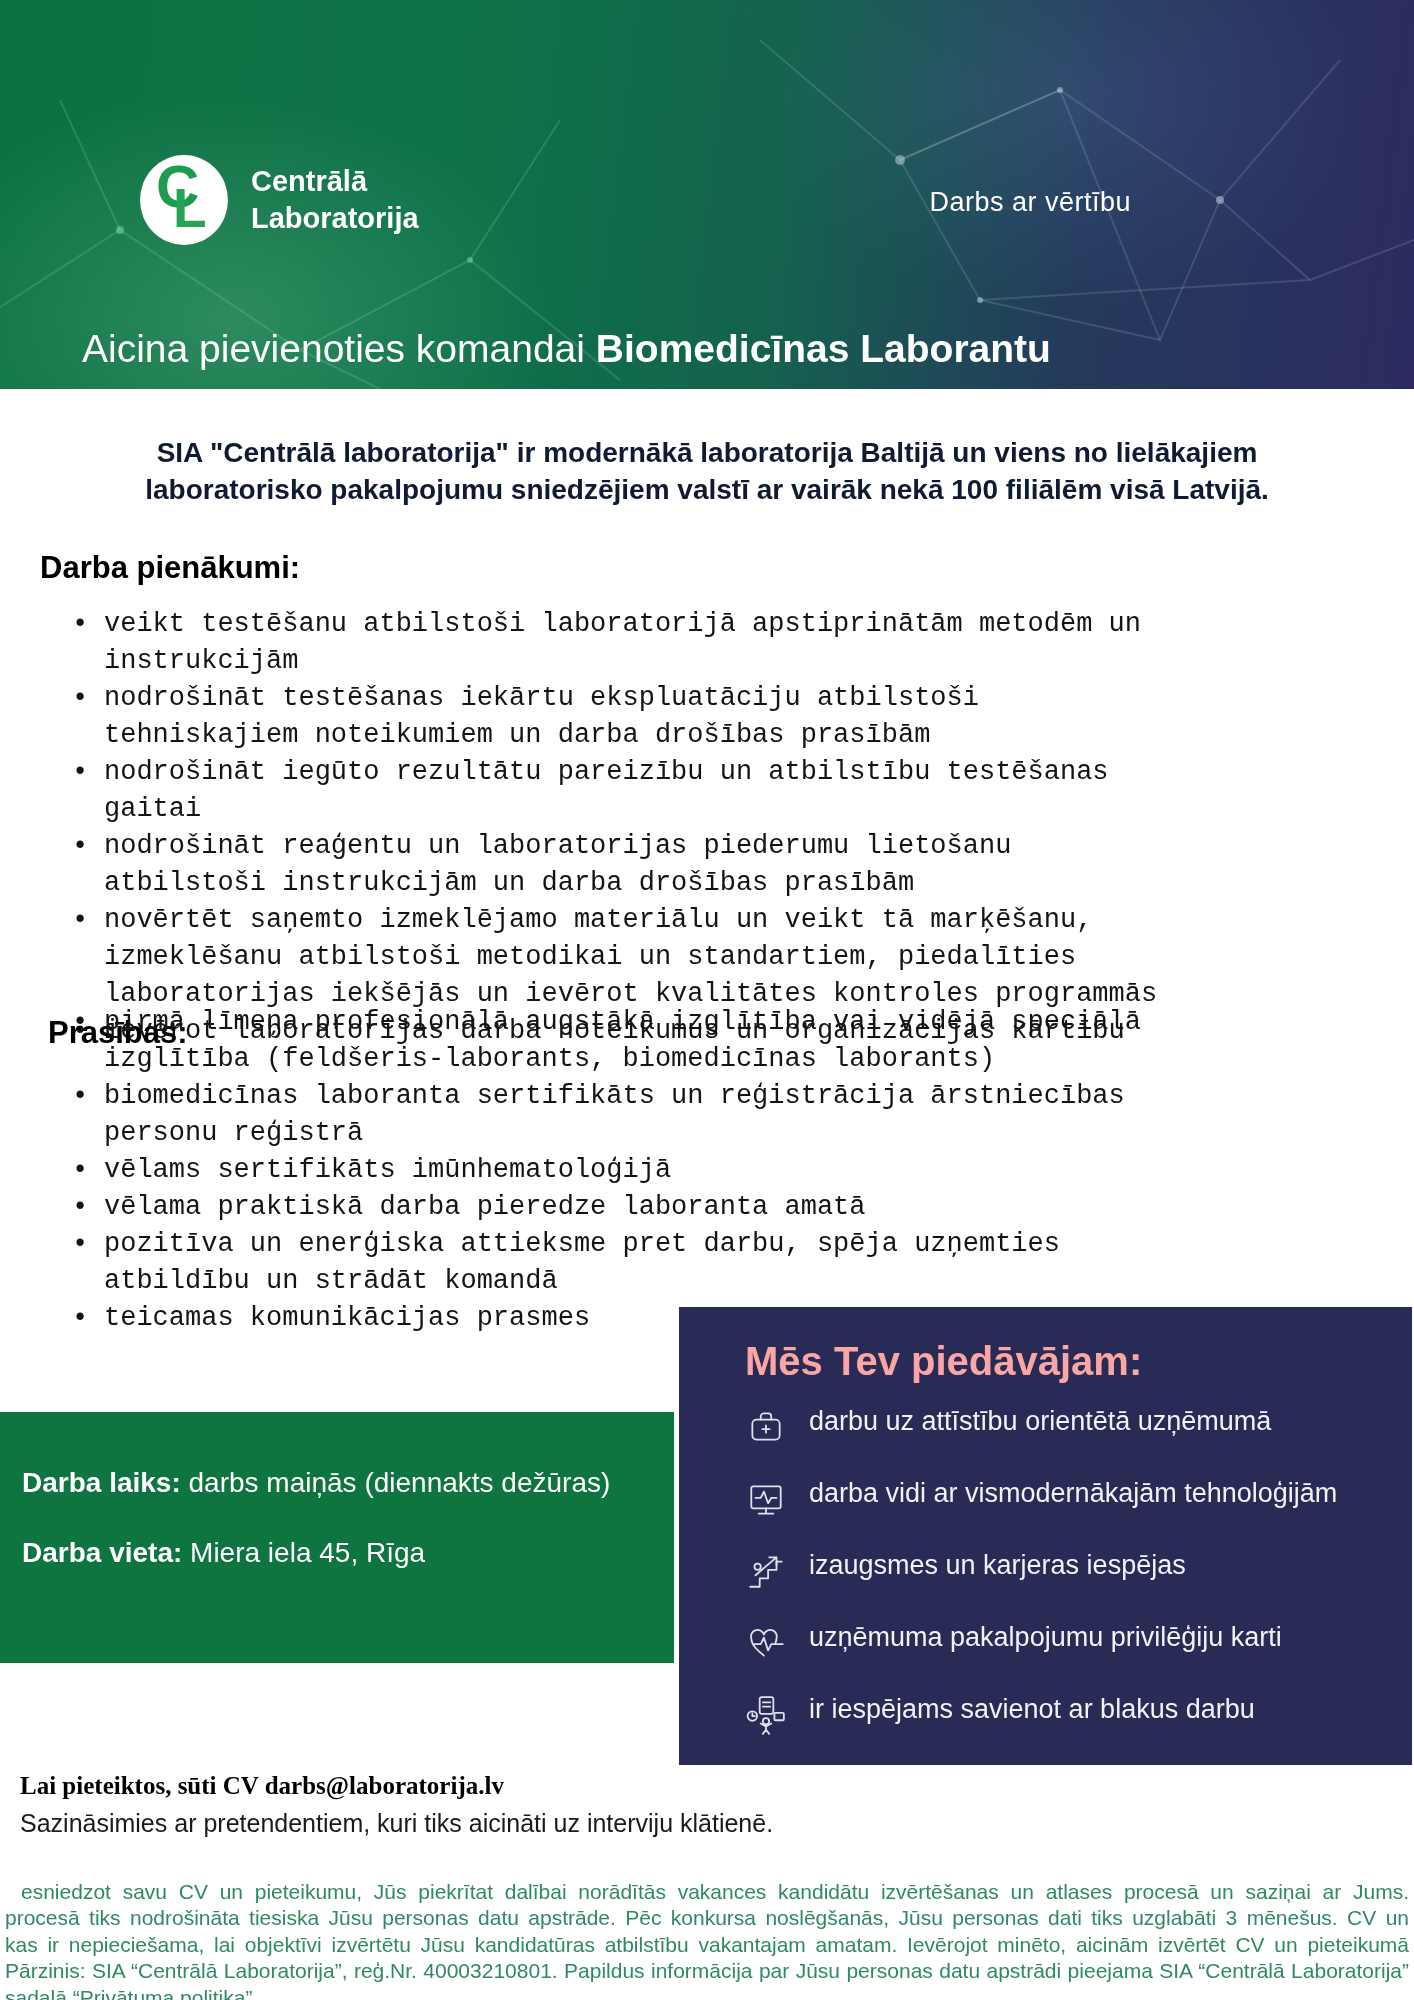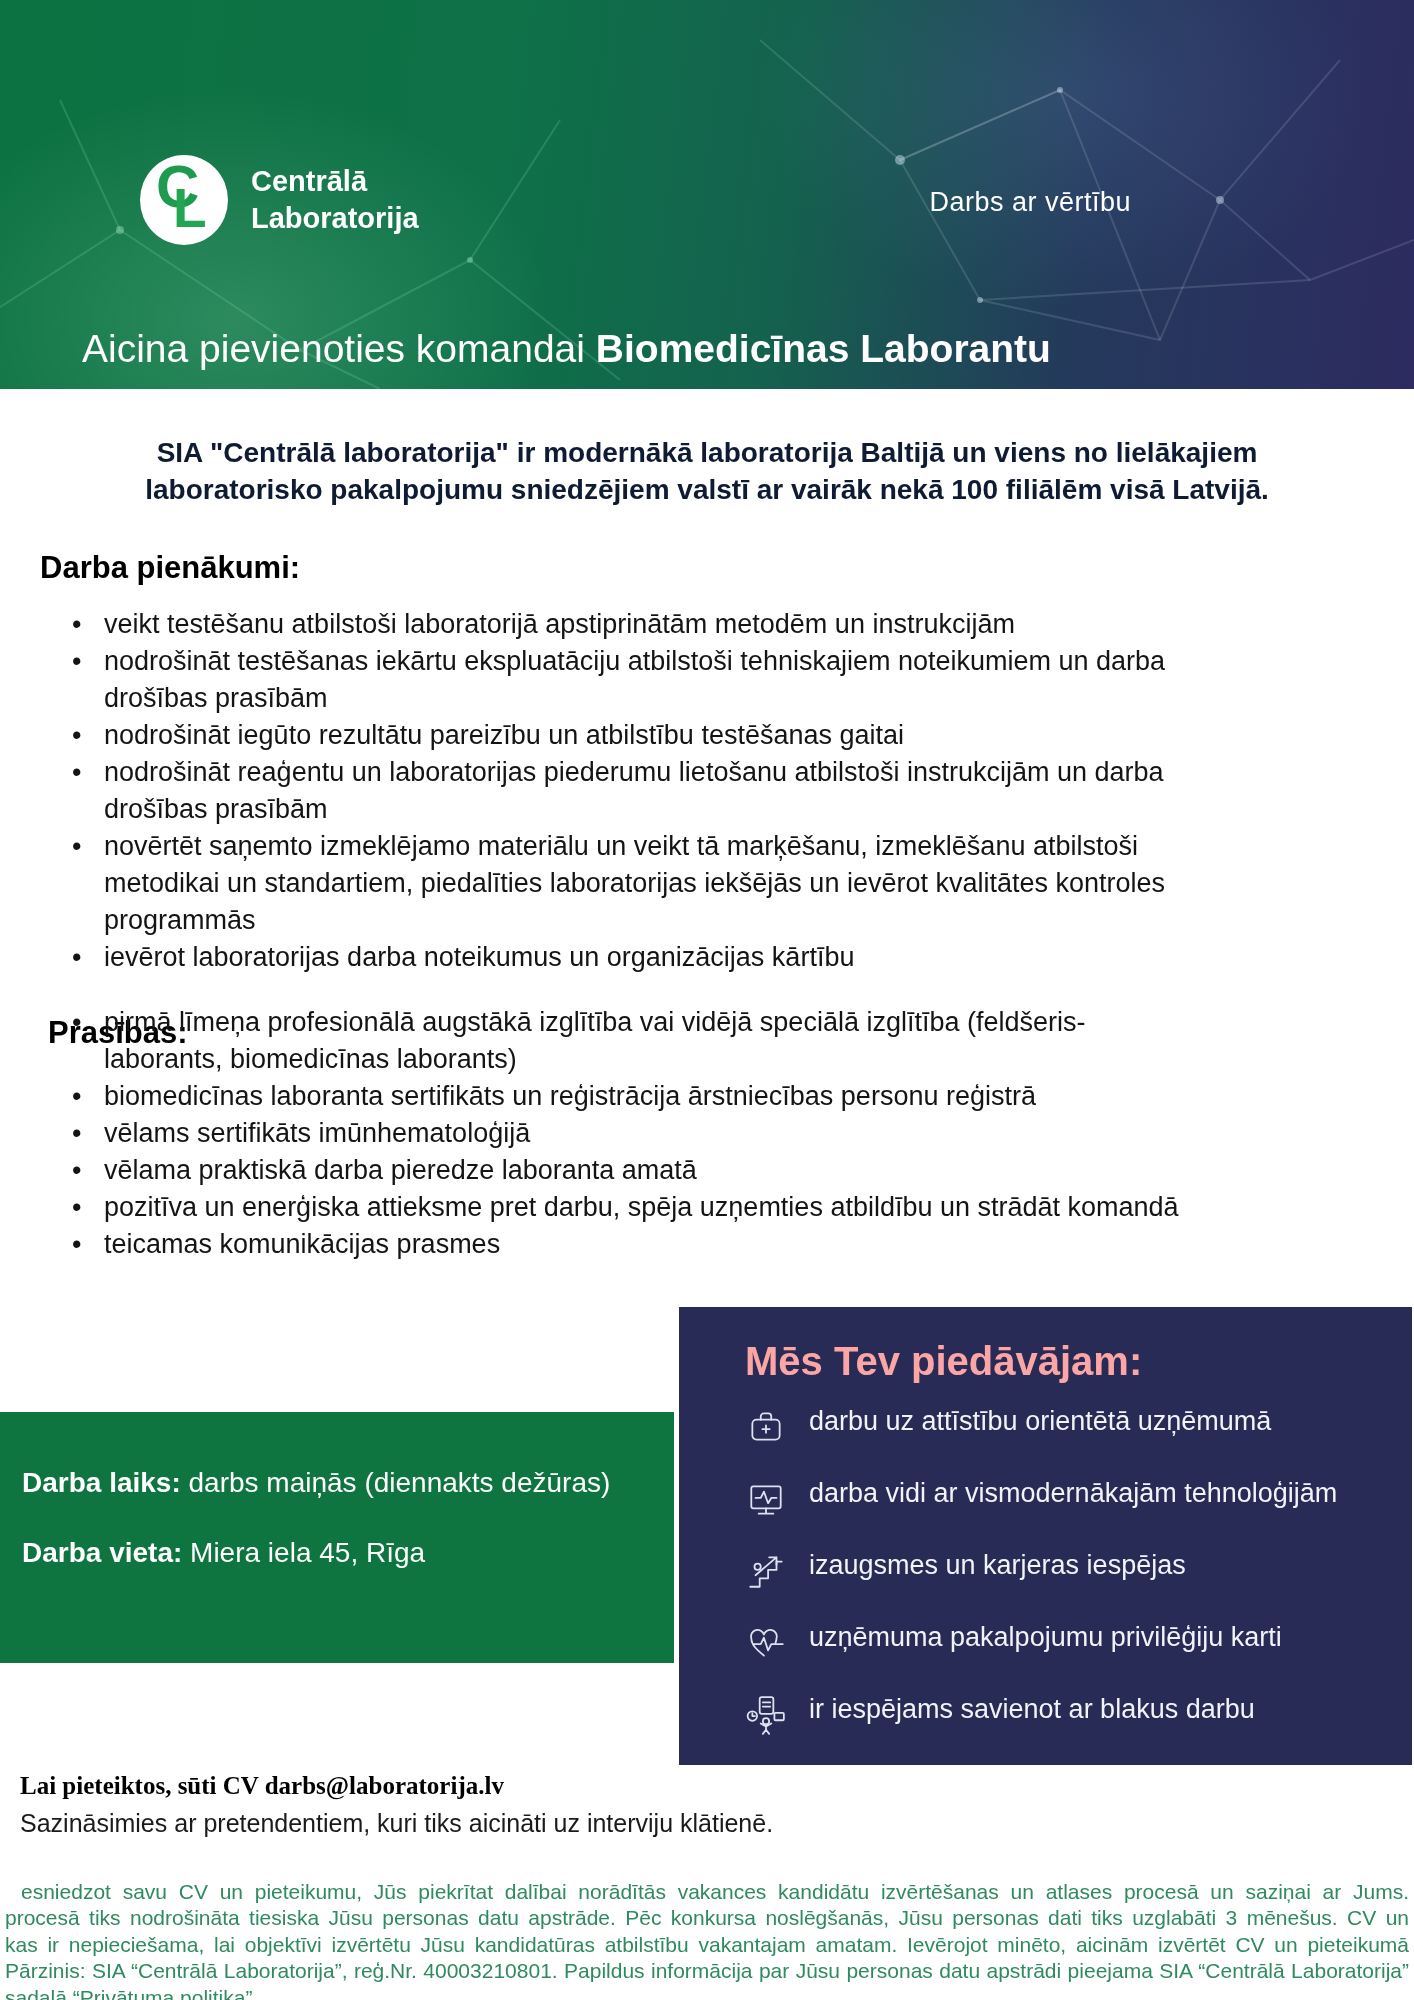--- a/index.html
+++ b/index.html
@@ -30,21 +30,21 @@
   .tagline{position:absolute;top:187px;right:283px;color:#ffffff;font-size:27px;letter-spacing:0.5px;}
   .banner{position:absolute;left:82px;top:327px;color:#ffffff;font-size:39px;font-weight:400;white-space:nowrap;}
   .banner b{font-weight:bold;}
   
   .intro{position:absolute;left:0;top:434px;width:1414px;text-align:center;
     font-size:28px;font-weight:bold;line-height:37px;color:#0f1b33;}
   
   .sec-h{position:absolute;left:40px;font-size:31px;font-weight:bold;color:#000000;}
   .sec-h.duties{top:550px;}
   .sec-h.reqs{top:1015px;margin-left:8px;}
-  ul.blist{position:absolute;left:0;margin:0;padding:0 0 0 104px;list-style:none;width:1120px;}
+  ul.blist{position:absolute;left:0;margin:0;padding:0 0 0 104px;list-style:none;width:1120px;font-family:Liberation Mono, monospace;}
   ul.blist.l1{top:606px;}
   ul.blist.l2{top:1004px;}
   ul.blist li{position:relative;font-size:27px;line-height:37px;color:#141414;max-width:1080px;}
   ul.blist li::before{content:"\2022";position:absolute;left:-32px;top:0;font-size:27px;color:#141414;}
   
   .offer-box{position:absolute;left:679px;top:1307px;width:733px;height:458px;
     background:#272b55;color:#f2f3f7;box-sizing:border-box;padding:32px 20px 0 66px;}
   .offer-h{font-size:40px;font-weight:bold;color:#fca5a5;}
   .offer-items{margin-top:22px;}
   .offer-item{display:flex;align-items:flex-start;height:72px;}

